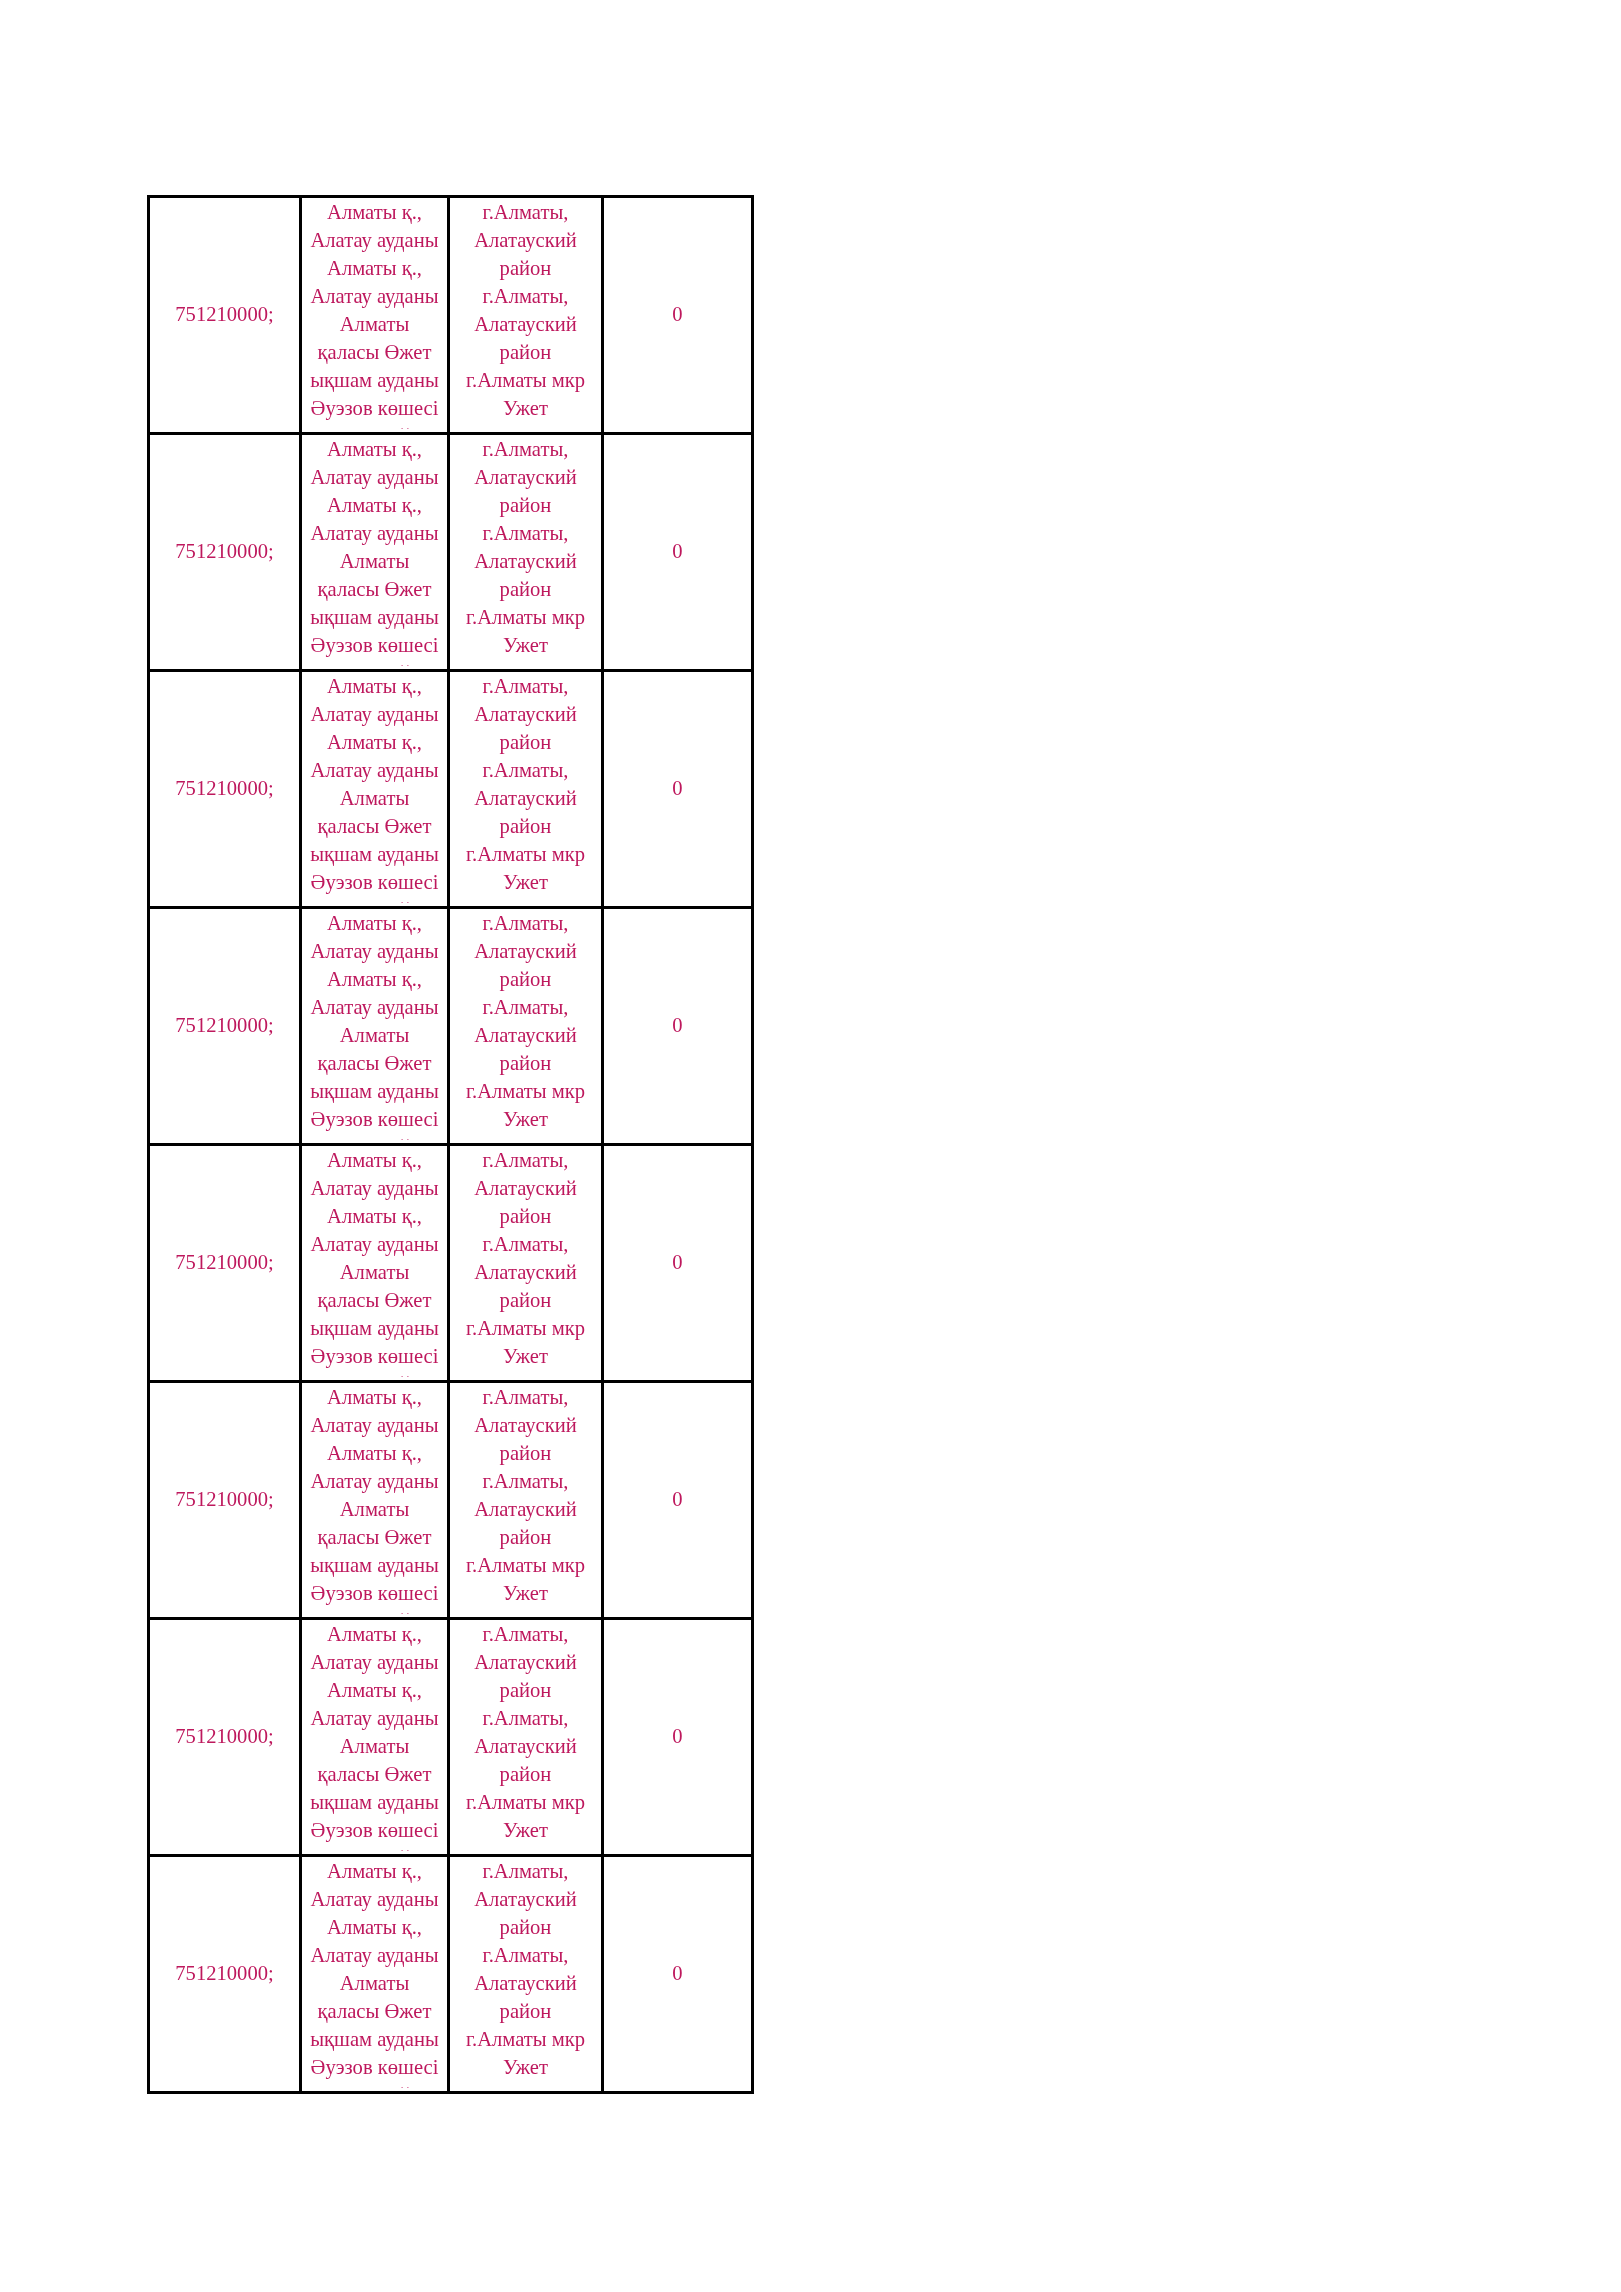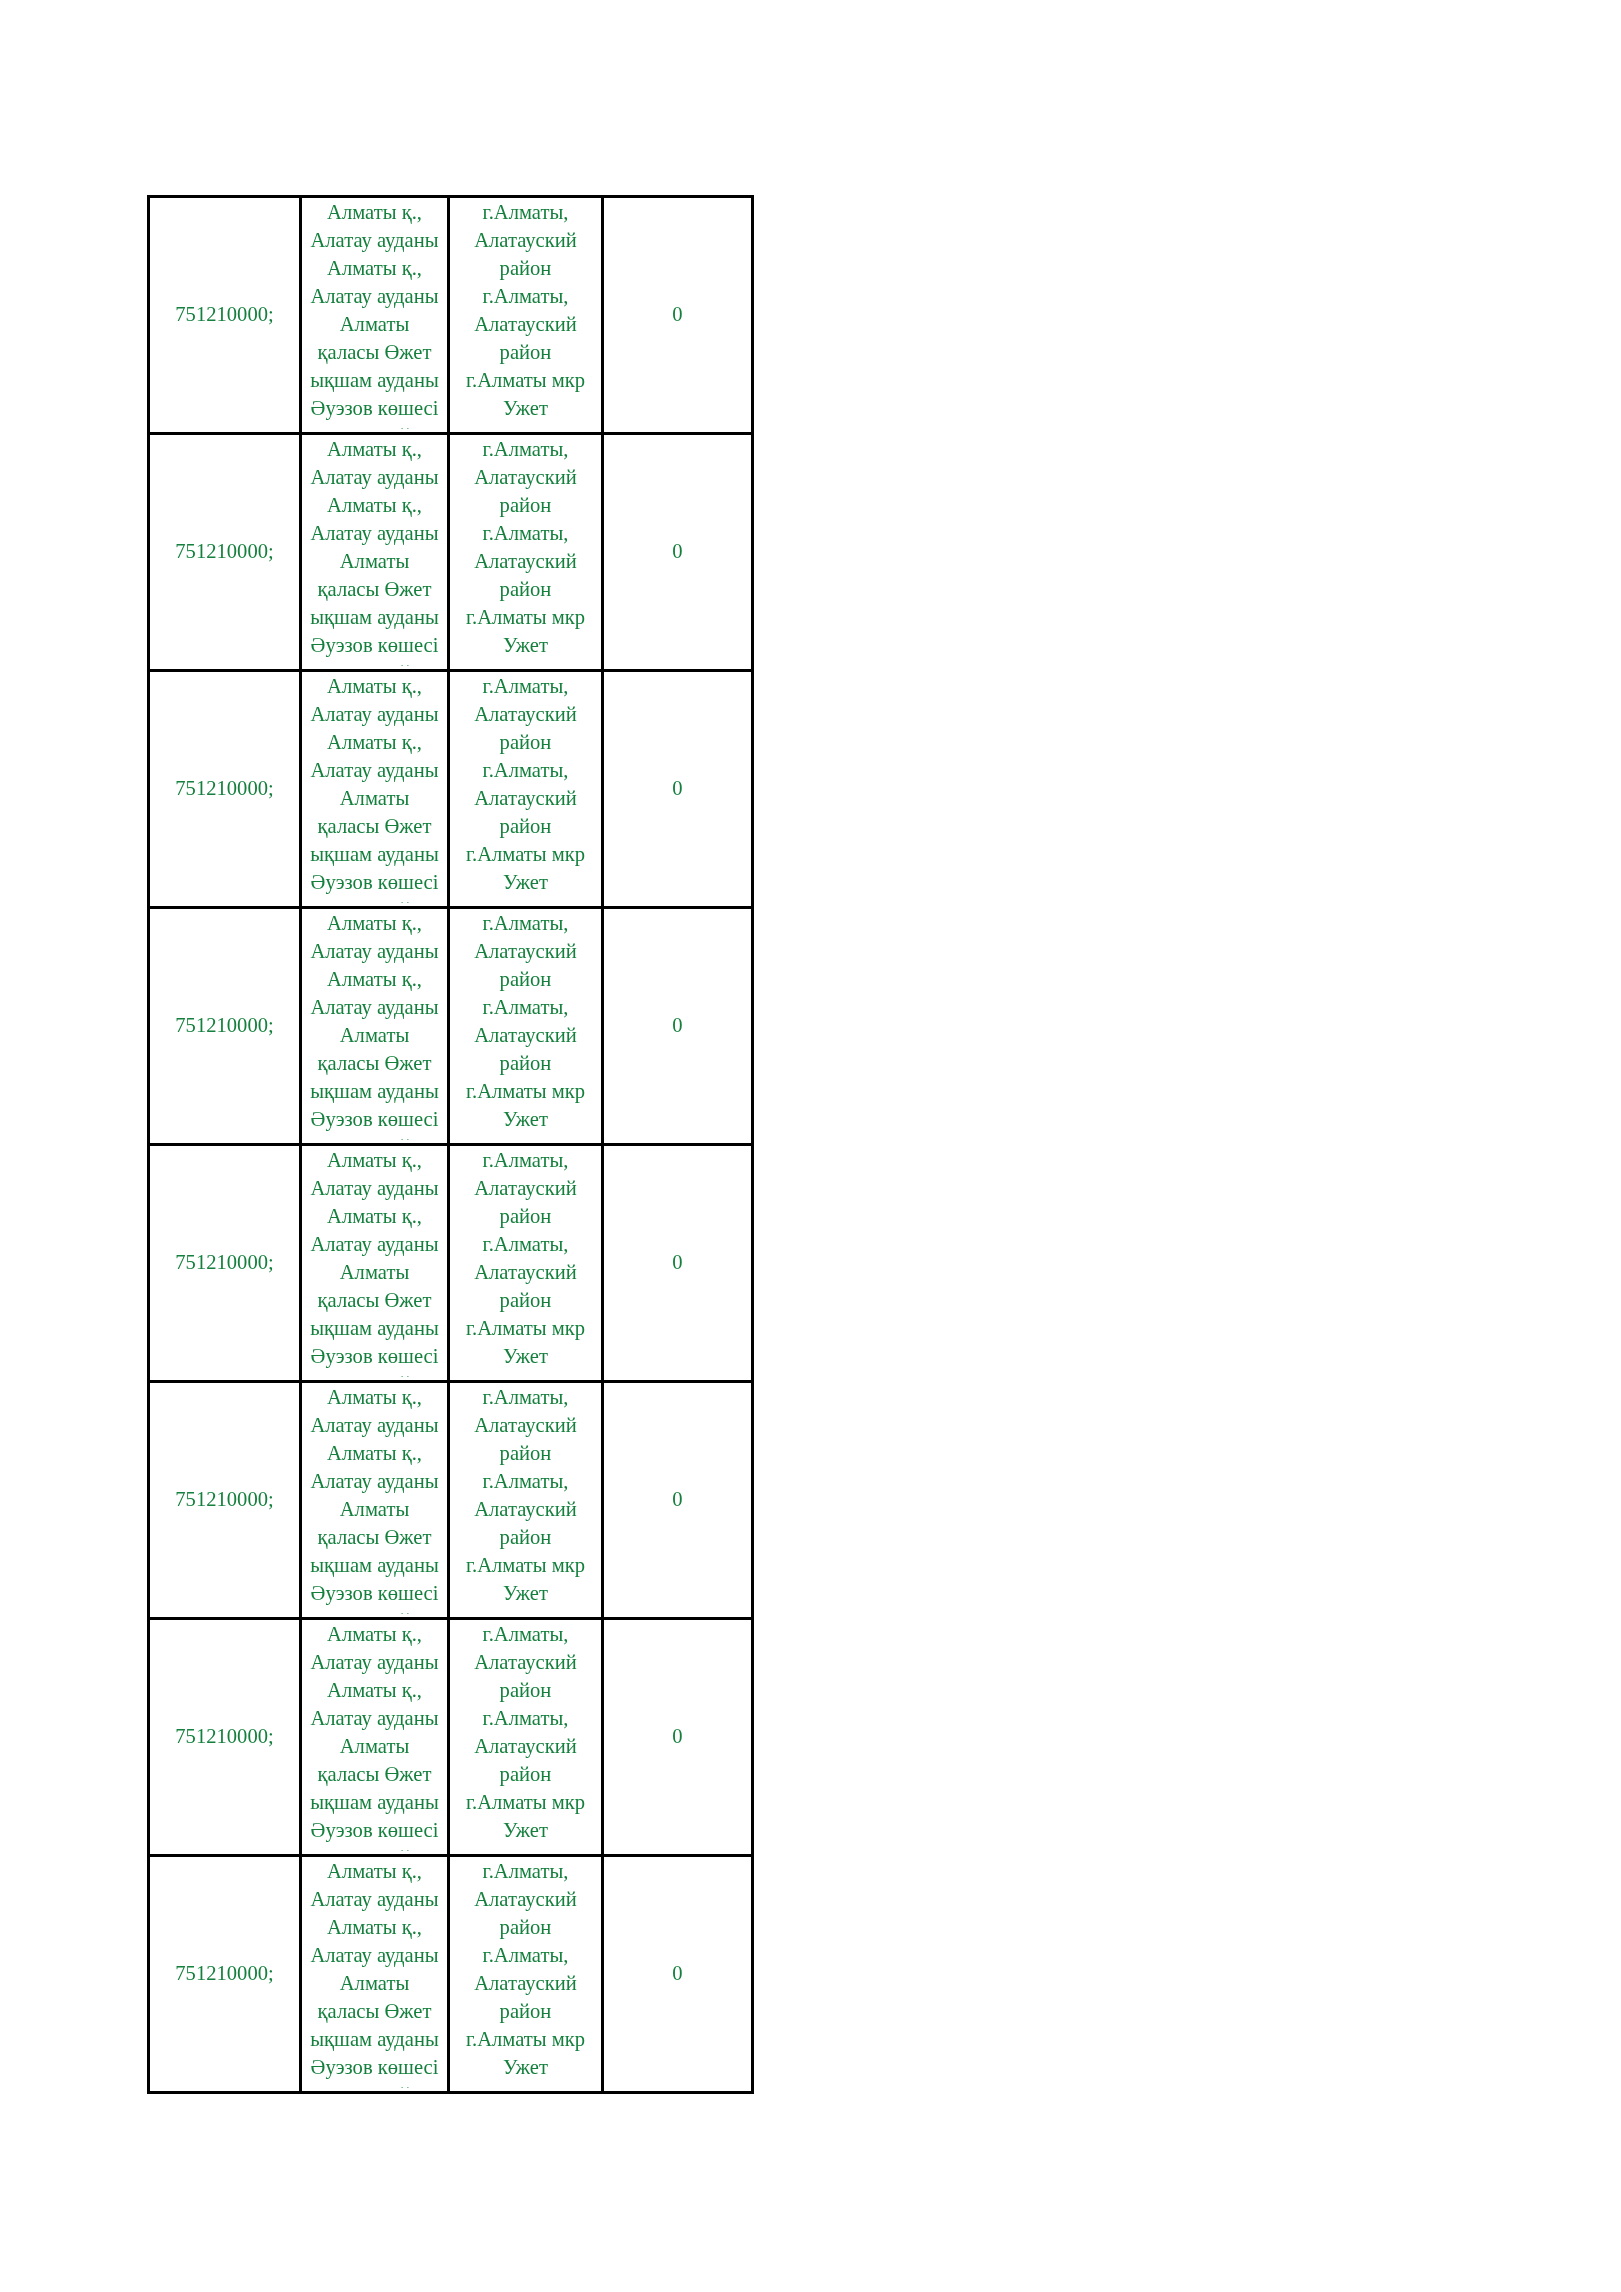--- a/index.html
+++ b/index.html
@@ -17,21 +17,21 @@
     left: 147px;
     top: 195px;
     width: 604px;
     border-collapse: collapse;
     table-layout: fixed;
   }
   table.addr-table td {
     border: 3.9px solid #000000;
     padding: 0;
     font-size: 20.6px;
-    color: #15803d;
+    color: #be185d;
     text-align: center;
     overflow: hidden;
   }
   table.addr-table tr { height: 237px; }
   td.code-cell, td.value-cell {
     vertical-align: middle;
     line-height: 25.5px;
   }
   td.address-cell { vertical-align: top; }
   .clipbox {

